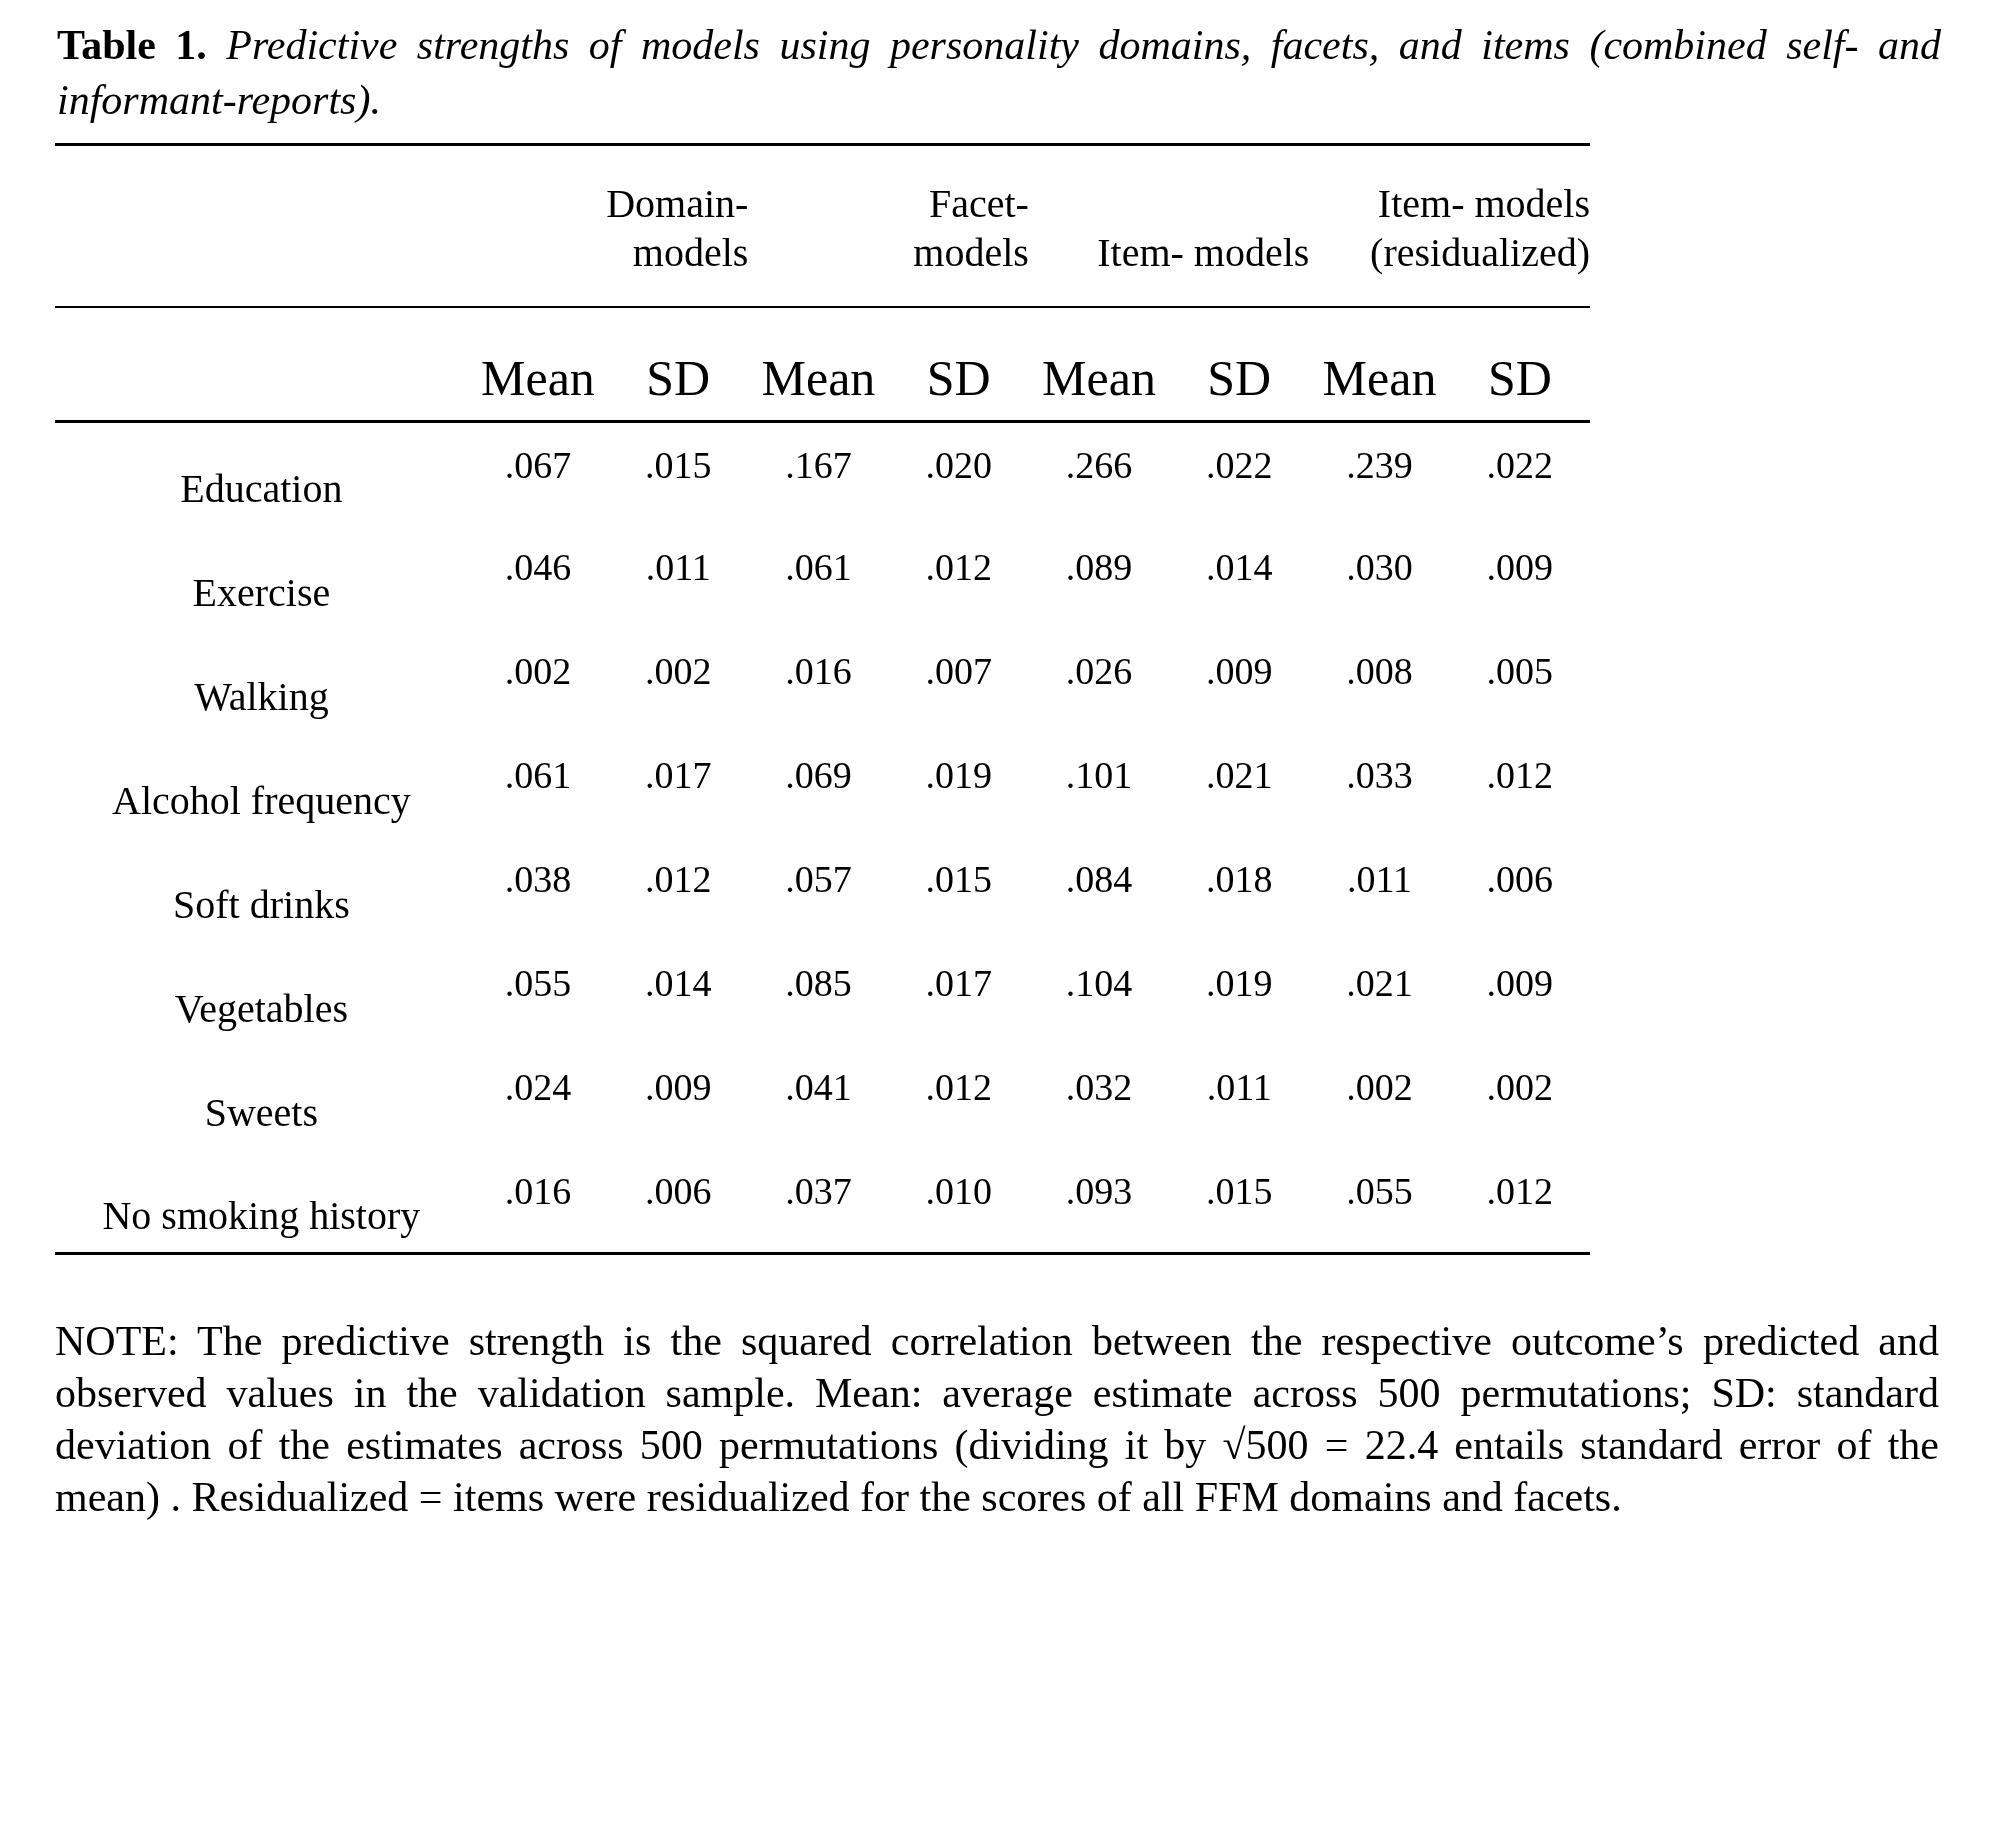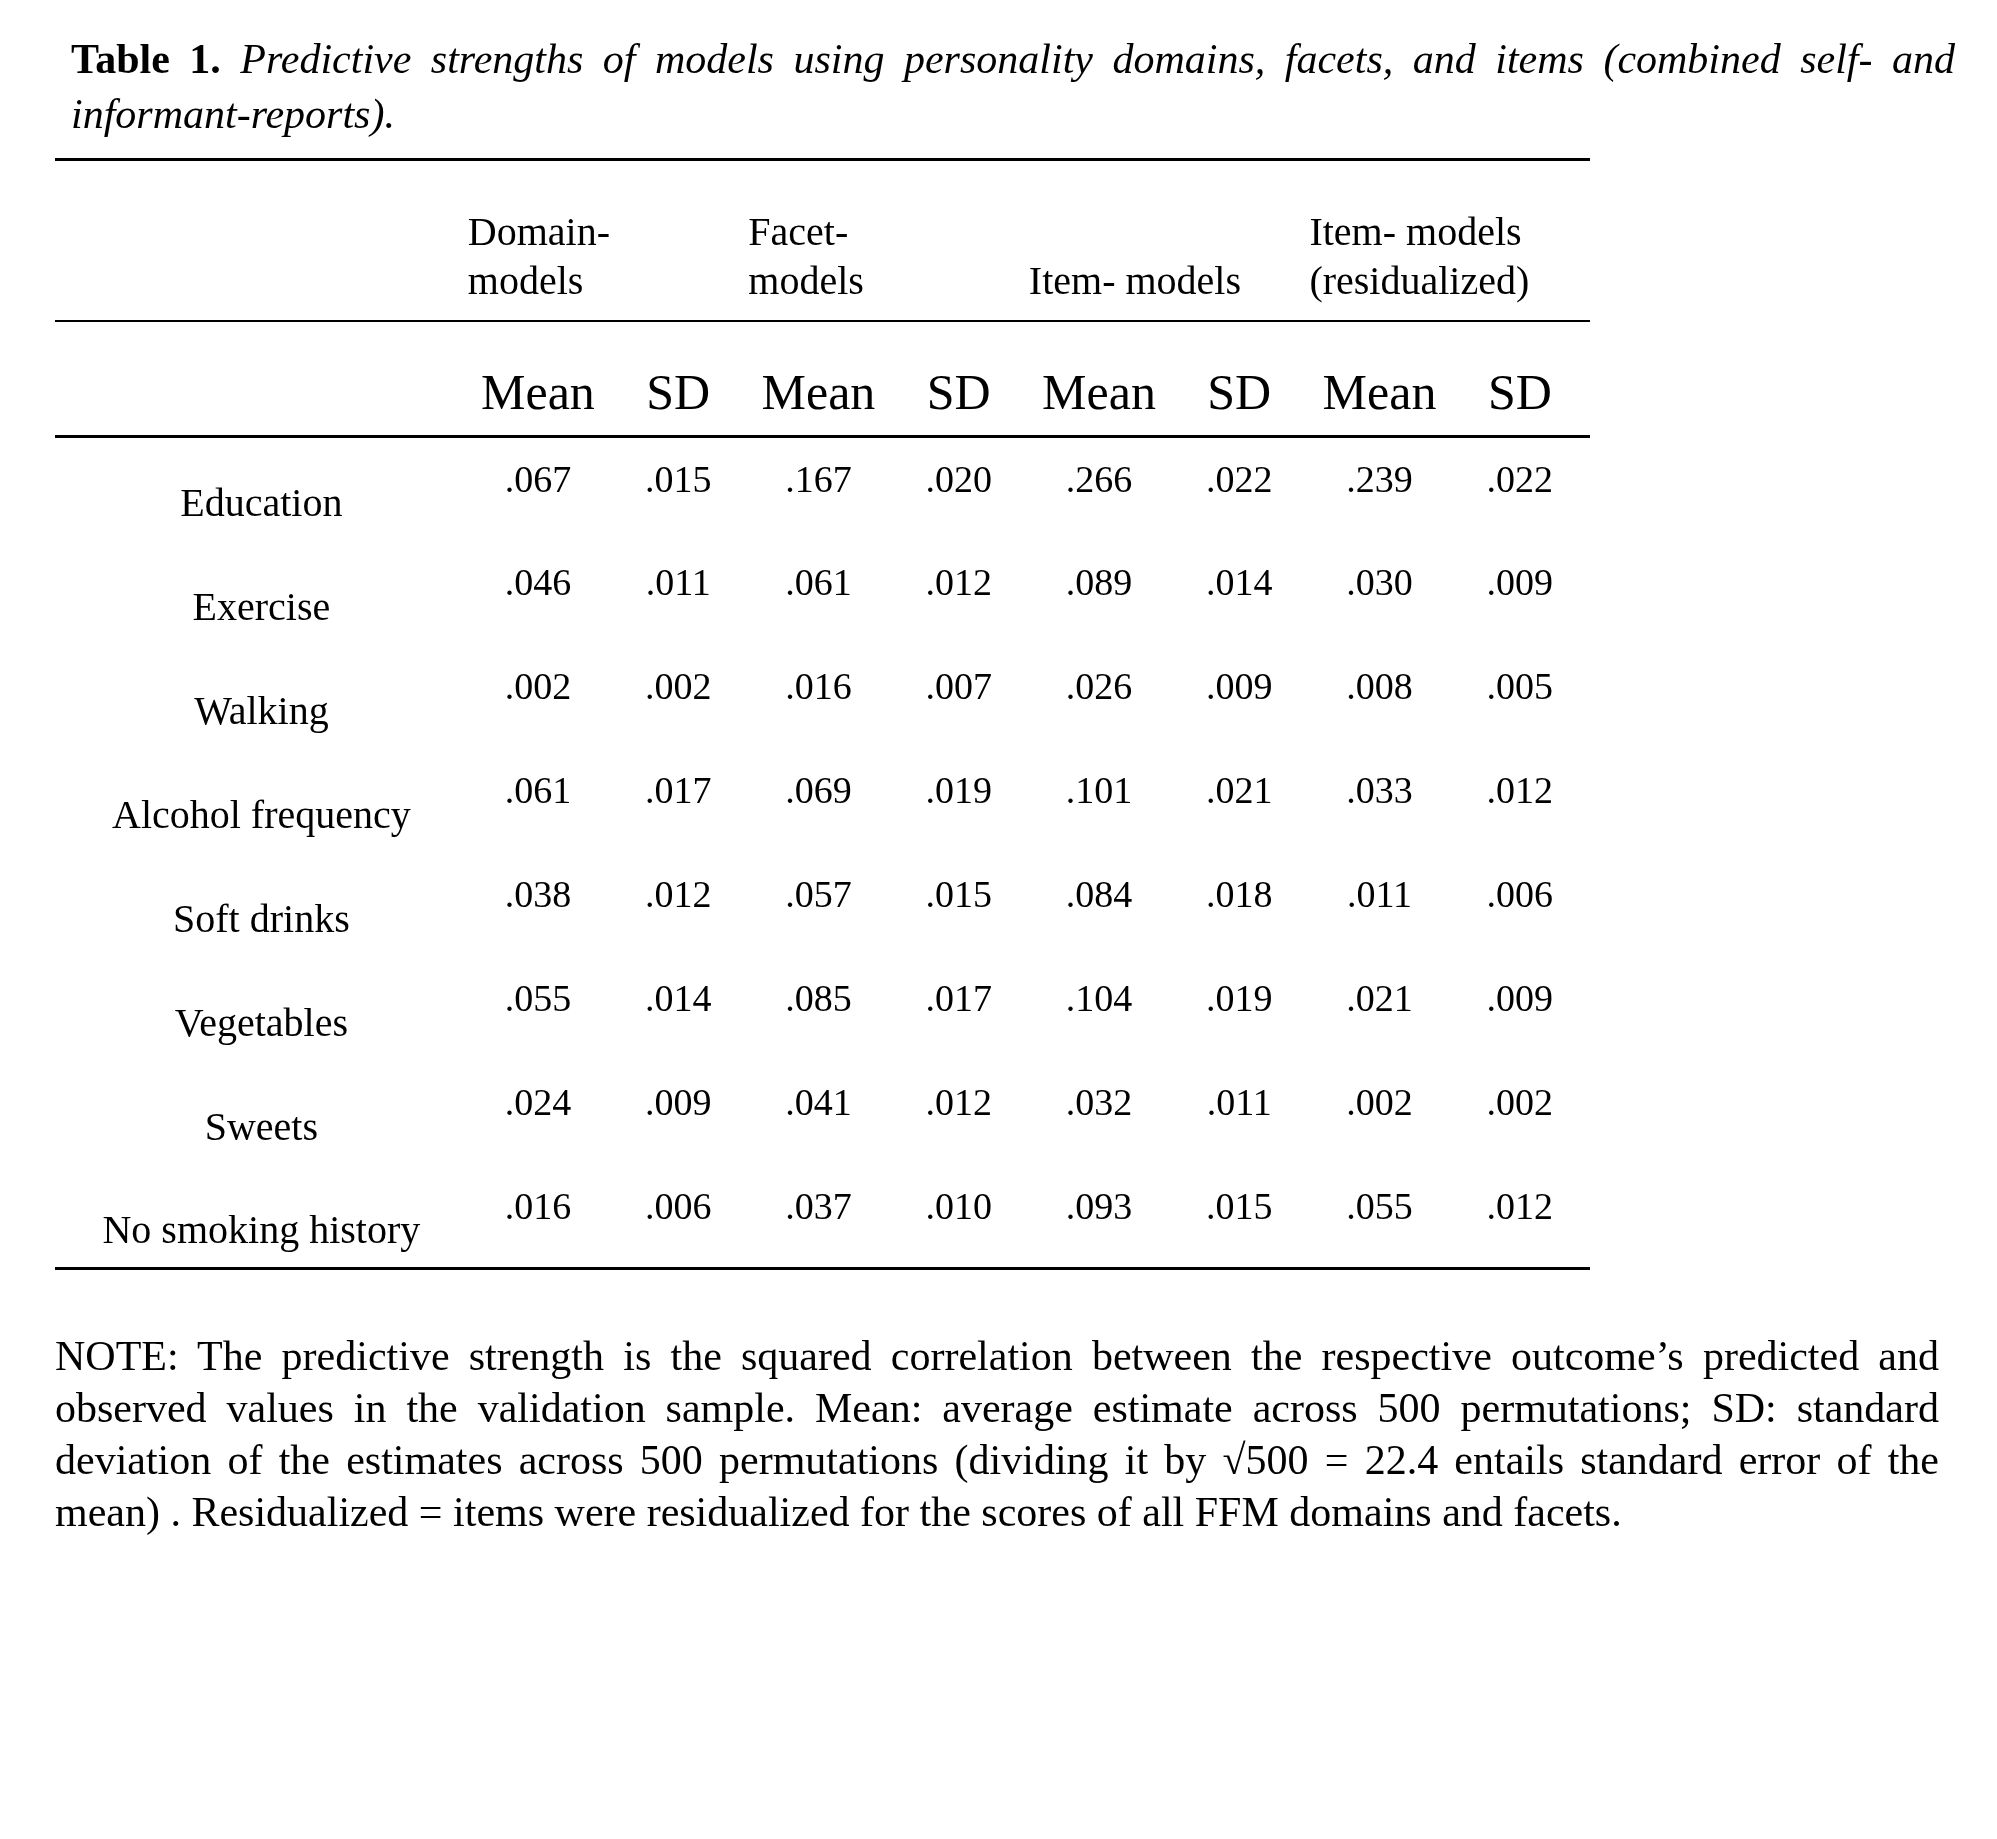--- a/index.html
+++ b/index.html
@@ -13,21 +13,21 @@
     color: #000000;
     font-family: "Liberation Serif", "DejaVu Serif", serif;
     overflow: hidden;
   }
   .page {
     padding: 15.6px 0 0 55px;
   }
   
   .title {
     width: 1884px;
-    margin: 16px;
+    margin: 2px;
     font-size: 42px;
     line-height: 55px;
     text-align: justify;
   }
   .title .tlabel {
     font-weight: bold;
     font-style: normal;
   }
   .title .tcaption {
     font-style: italic;
@@ -49,24 +49,24 @@
     border-bottom: 2.9px solid #000;
   }
   tr.subs > th, tr.subs > td {
     border-bottom: 3.9px solid #000;
   }
   tr.groups {
     height: 162px;
   }
   tr.groups th.grp {
     vertical-align: bottom;
-    text-align: left;
+    text-align: right;
     font-size: 40px;
     line-height: 49px;
-    padding-bottom: 15px;
+    padding-bottom: 29px;
   }
   tr.subs {
     height: 115px;
   }
   tr.subs th.sub {
     vertical-align: bottom;
     text-align: center;
     font-size: 50px;
     padding-bottom: 13.7px;
   }

